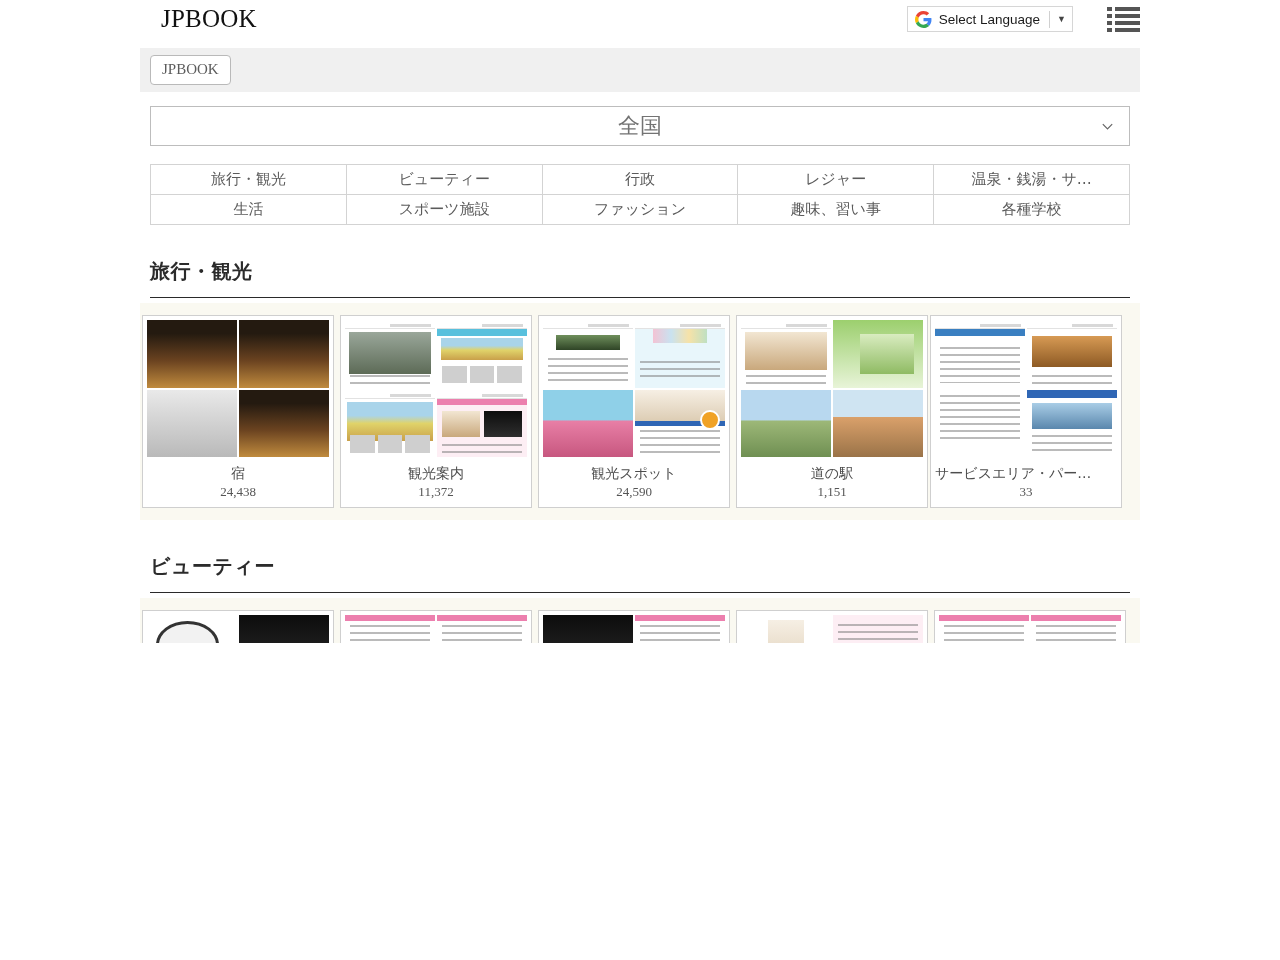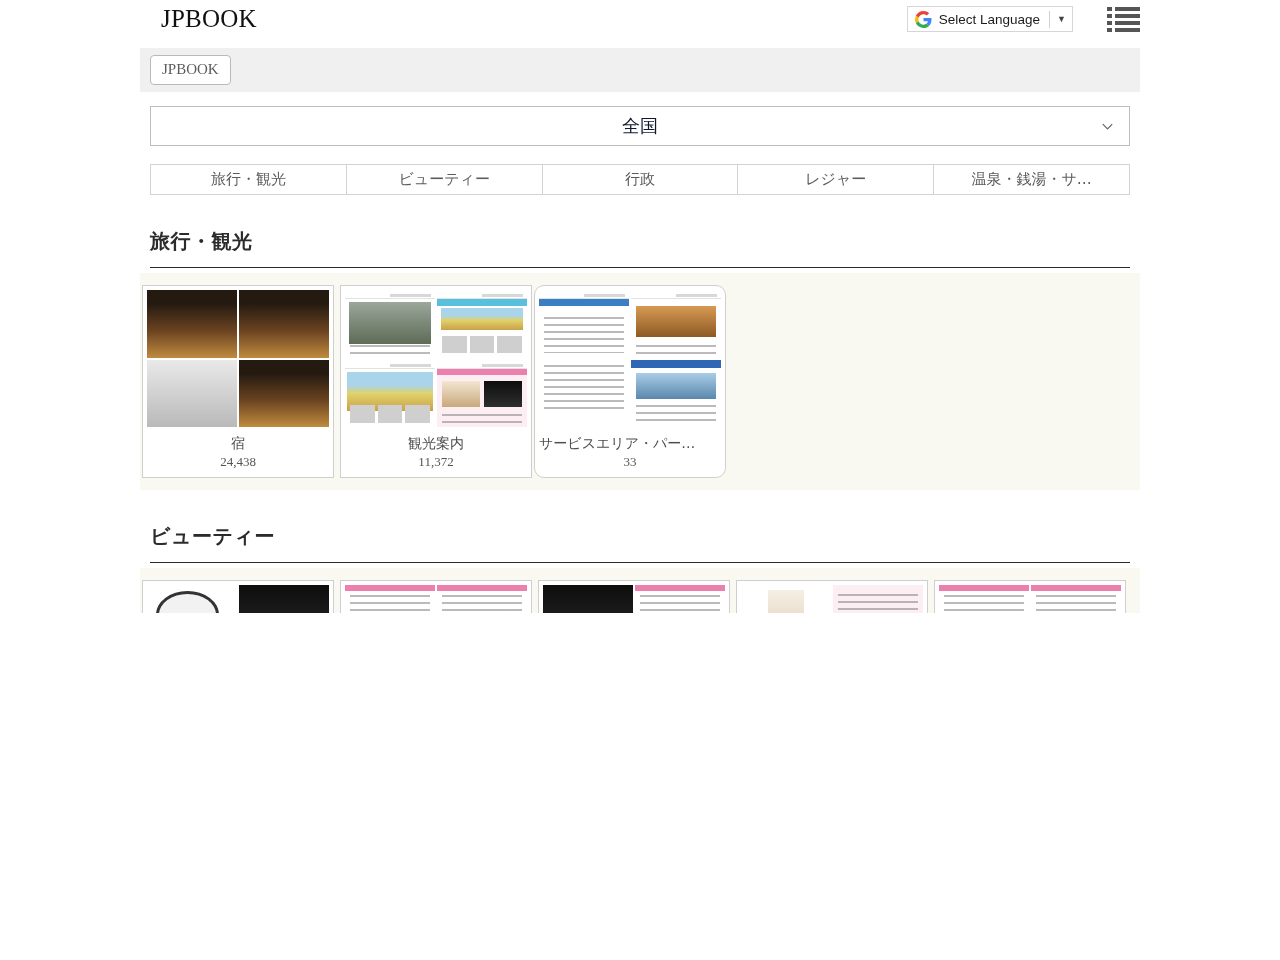--- a/index.html
+++ b/index.html
@@ -104,22 +104,22 @@
     height: 40px;
     border: 1px solid #bdbdbd;
     background: #ffffff;
     display: flex;
     align-items: center;
     justify-content: center;
     position: relative;
     cursor: pointer;
   }
   .region-value {
-    font-size: 18px;
-    color: #0f172a;
+    font-size: 22px;
+    color: #737373;
     font-family: Liberation Serif, serif;
   }
   .region-caret {
     position: absolute;
     right: 14px; top: 50%;
     transform: translateY(-50%);
     width: 15px; height: 15px;
   }
 
   
@@ -170,21 +170,21 @@
   }
   .card {
     width: 192px;
     margin: 3px 0 3px 2px;
     background: #ffffff;
     border: 1px solid #cfcfcf;
     padding: 4px 4px 5px 4px;
     cursor: pointer;
   }
   .card + .card { margin-left: 6px; }
-  .card-row-break { margin-left: 2px !important; border-radius: 10px; }
+  .card-row-break { margin-left: 2px !important; }
 
   .thumb {
     width: 182px;
     height: 137px;
     display: grid;
     grid-template-columns: 1fr 1fr;
     grid-template-rows: 1fr 1fr;
     gap: 2px;
     overflow: hidden;
     background: #ffffff;
@@ -327,20 +327,27 @@
 
   <table class="cat-table">
     <tbody>
         <tr>
       <td>旅行・観光</td>
       <td>ビューティー</td>
       <td>行政</td>
       <td>レジャー</td>
       <td>温泉・銭湯・サ…</td>
     </tr>
+    <tr>
+      <td>生活</td>
+      <td>スポーツ施設</td>
+      <td>ファッション</td>
+      <td>趣味、習い事</td>
+      <td>各種学校</td>
+    </tr>
   </tbody>
     </table>
 
   <div class="section-head">
     <div class="section-title">旅行・観光</div>
   </div>
 
   <div class="section-body">
 
     <div class="card">
@@ -386,21 +393,61 @@
           <div class="photo-block warm" style="left:6%;top:32%;width:42%;height:38%;"></div>
           <div class="photo-block dark" style="left:52%;top:32%;width:42%;height:38%;"></div>
           <div class="lines" style="bottom:4%;height:16%;"></div>
         </div>
       </div>
       <div class="card-label">観光案内</div>
       <div class="card-count">11,372</div>
     </div>
 
 
-
+    <div class="card">
+      <div class="thumb">
+        <div class="tile site">
+          <div class="bar-top"></div>
+          <div class="photo-block" style="left:14%;top:22%;width:72%;height:22%;background:linear-gradient(#6f8f5c,#2f4426);"></div>
+          <div class="lines" style="bottom:8%;height:36%;"></div>
+        </div>
+        <div class="tile cyanpg">
+          <div class="bar-top"></div>
+          <div class="photo-block" style="left:20%;top:14%;width:60%;height:20%;background:linear-gradient(90deg,#f3c3d4,#c9e2f0,#f6e2a8,#bfe0c2);"></div>
+          <div class="lines" style="bottom:10%;height:30%;"></div>
+        </div>
+        <div class="tile flower"></div>
+        <div class="tile site">
+          <div class="photo-block beige" style="left:0;top:0;width:100%;height:46%;"></div>
+          <div class="accent-bar blue-accent" style="top:46%;height:8%;"></div>
+          <div class="lines" style="bottom:4%;height:36%;"></div>
+          <div class="badge-dot"></div>
+        </div>
+      </div>
+      <div class="card-label">観光スポット</div>
+      <div class="card-count">24,590</div>
+    </div>
+
+    <div class="card">
+      <div class="thumb">
+        <div class="tile site">
+          <div class="bar-top"></div>
+          <div class="photo-block warm" style="left:4%;top:18%;width:92%;height:56%;"></div>
+          <div class="lines" style="bottom:4%;height:14%;"></div>
+        </div>
+        <div class="tile site">
+          <div class="accent-bar green" style="top:0;height:100%;background:linear-gradient(#9ccf6e,#e8f4d8);"></div>
+          <div class="photo-block" style="left:30%;top:20%;width:60%;height:60%;background:linear-gradient(#d9ecc0,#8fbb63);"></div>
+        </div>
+        <div class="tile" style="background:linear-gradient(#b8d8ef 45%, #9db878 46%, #6f8f52);"></div>
+        <div class="tile" style="background:linear-gradient(#cfe4f2 40%, #d9a06a 41%, #a8estep);background:linear-gradient(#cfe4f2 40%, #d9a06a 41%, #9a7348);"></div>
+      </div>
+      <div class="card-label">道の駅</div>
+      <div class="card-count">1,151</div>
+    </div>
 
     <div class="card card-row-break">
       <div class="thumb">
         <div class="tile site">
           <div class="bar-top"></div>
           <div class="accent-bar" style="background:#3a7fc1;"></div>
           <div class="lines" style="bottom:6%;height:54%;"></div>
         </div>
         <div class="tile site">
           <div class="bar-top"></div>

